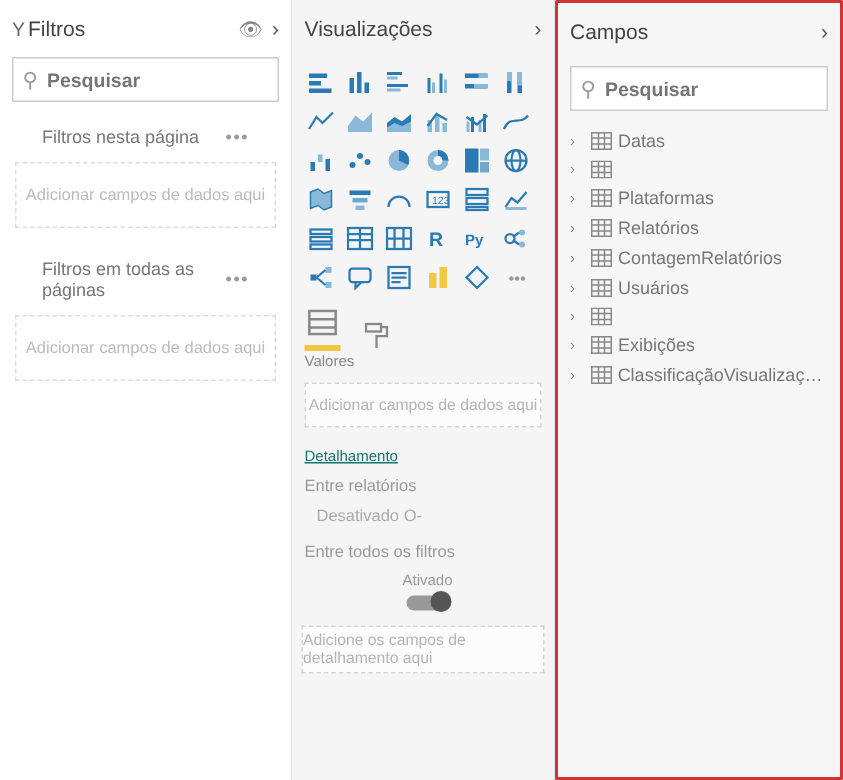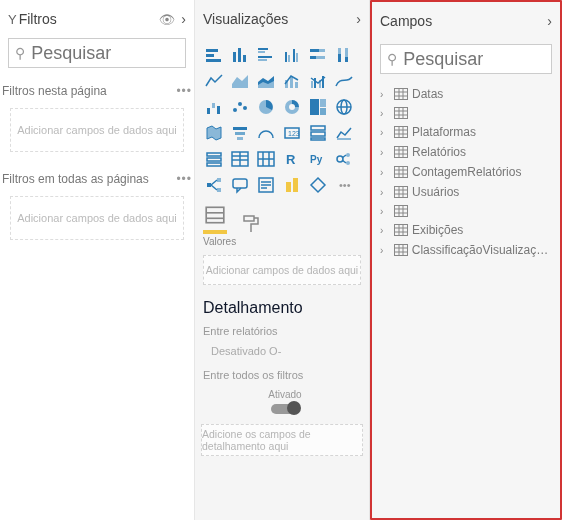--- a/index.html
+++ b/index.html
@@ -14,45 +14,45 @@
 
   
   .panel-head { display: flex; align-items: center; justify-content: space-between; height: 38px; padding: 0 8px; font-size: 14px; color: #444; }
   .panel-head .title { flex: 1; }
   .panel-head .icons { display: flex; gap: 6px; align-items: center; color: #666; }
   .chev { font-size: 14px; color: #555; }
 
   
   .searchbox { margin: 0 8px 10px 8px; height: 30px; border: 1px solid #ccc; background: #fff; display:flex; align-items:center; padding:0 6px; gap:6px; color:#777; }
   .searchbox.fields-search { margin: 4px 8px 8px 8px; }
-  .searchbox input { border:none; outline:none; flex:1; font-size:18px; color:#555; background:transparent; }
-
-  
-  .section-head { display:flex; align-items:center; justify-content:space-between; padding: 6px 2px; color:#777; font-size:12px; }
+  .searchbox input { border:none; outline:none; flex:1; font-size:13px; color:#555; background:transparent;font-weight:bold; }
+
+  
+  .section-head { display:flex; align-items:center; justify-content:space-between; padding: 6px 28px; color:#777; font-size:12px; }
   .dots { color:#999; letter-spacing:1px; }
   .dropzone { margin: 4px 10px 14px 10px; border: 1px dashed #ddd; height: 44px; display:flex; align-items:center; justify-content:center; color:#bbb; font-size:11px; text-align:center; padding: 4px; }
 
   
   .viz-body { padding: 6px 8px 8px 8px; overflow:hidden; flex:1; }
   .viz-grid { display:grid; grid-template-columns: repeat(6, 22px); grid-auto-rows: 22px; gap: 4px 4px; margin-bottom: 8px; }
   .viz-cell { width:22px; height:22px; display:flex; align-items:center; justify-content:center; color:#2a7bb5; font-size:14px; }
   .viz-cell svg { width:18px; height:18px; }
   .viz-cell.grey { color:#888; }
 
   
   .wells { display:flex; gap:14px; align-items:flex-end; margin: 6px 0 2px 0;}
   .well { display:flex; flex-direction:column; align-items:center; color:#888; font-size:14px;}
   .well .bar { width:24px; height:4px; background:#f2c744; margin-top:4px;}
   .wlabel { font-size:10px; color:#888; margin-top:2px; }
   .paintroller svg { width:20px; height:20px; }
 
   .dz-viz { margin-top:8px; height:30px; border:1px dashed #d5d5d5; display:flex; align-items:center; justify-content:center; color:#b5b5b5; font-size:10.5px; background:#fcfcfc; }
 
   .detail-section { margin-top:14px; }
-  .detail-label { color:#0f172a; font-size:16px; margin:6px 0 8px 0; }
+  .detail-label { color:#0f766e; font-size:10px; margin:6px 0 8px 0;text-decoration:underline; }
   .sub { color:#999; font-size:11px; margin-bottom:8px; }
   .sub2 { color:#aaa; font-size:11px; margin-left:8px; margin-bottom:12px; }
   .toggle { display:flex; align-items:center; gap:4px; margin-left:6px; color:#999; font-size:10px;flex-direction:column;}
   .toggle .knob { width:28px; height:10px; border-radius:5px; background:#999; position:relative;}
   .toggle .knob::after{content:"";position:absolute;right:-2px;top:-3px;width:14px;height:14px;border-radius:50%;background:#555;}
   .dz-bottom { margin:10px -2px 5px -2px; height:32px; border:1px dashed #d5d5d5; display:flex; align-items:center; justify-content:center; color:#b5b5b5; font-size:10.5px; background:#fcfcfc;}
 
   
   .fields-inner { position:absolute; top:0;left:0;right:0;bottom:0; border:2px solid #d13434; border-radius:1px; padding-bottom:6px;}
   .field-list { padding: 2px 4px; }

